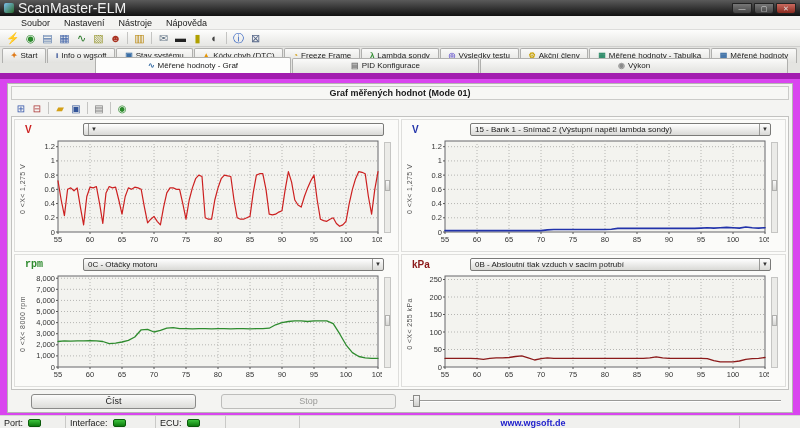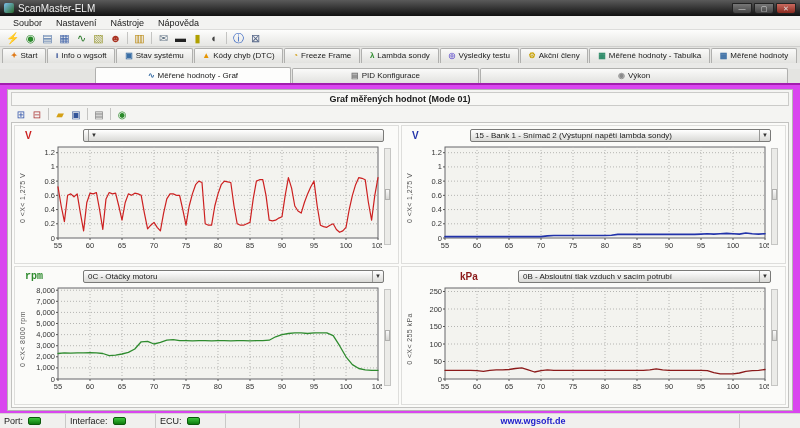--- a/index.html
+++ b/index.html
@@ -5,39 +5,39 @@
   html,body{margin:0;padding:0;background:#666;}
   *{box-sizing:border-box;}
   .app{width:800px;height:428px;position:relative;overflow:hidden;
        font-family:"Liberation Sans",sans-serif;font-size:9px;color:#1a1a1a;
        background:#e9e9e7;display:flex;flex-direction:column;}
   
   .titlebar{height:16px;background:linear-gradient(#5a5a5a,#2e2e2e 60%,#111);
             display:flex;align-items:center;padding:0 4px;color:#f0f0f0;flex:none;}
   .titlebar .app-ico{width:10px;height:10px;border-radius:2px;margin-right:4px;
             background:linear-gradient(135deg,#7ec0ee,#2a6a2a);flex:none;}
-  .titlebar .t-title{font-size:10px;flex:1;}
+  .titlebar .t-title{font-size:14px;flex:1;}
   .winbtn{width:20px;height:11px;margin-left:2px;border-radius:0 0 3px 3px;
           background:linear-gradient(#777,#444);border:1px solid #222;color:#ddd;
           font-size:7px;line-height:9px;text-align:center;flex:none;}
   .winbtn.close{background:linear-gradient(#c9695e,#8a2b20);}
   
   .menubar{height:14px;background:#f3f3f1;border-bottom:1px solid #dddddb;
-           display:flex;align-items:center;padding-left:6px;flex:none;}
+           display:flex;align-items:center;padding-left:14px;flex:none;}
   .menu-item{padding:0 7px;height:14px;line-height:14px;}
   
   .toolbar{height:17px;background:linear-gradient(#fdfdfc,#e6e6e3);
            border-bottom:1px solid #cfcfcd;display:flex;align-items:center;
            padding-left:5px;flex:none;}
   .tb-ico{width:17px;text-align:center;font-size:11px;line-height:15px;cursor:default;}
   .tb-sep{width:1px;height:12px;background:#c4c4c2;margin:0 3px;flex:none;}
   
   .tabs1,.tabs2{display:flex;background:#e4e4e1;flex:none;align-items:flex-end;}
   .tabs1{height:16px;padding:1px 2px 0 2px;}
-  .tabs2{height:16px;padding:0 2px;border-bottom:2px solid #a21caf;margin-top:6px;}
+  .tabs2{height:16px;padding:0 2px;border-bottom:6px solid #a21caf;}
   .tab{flex:1 1 auto;height:15px;line-height:14px;text-align:center;white-space:nowrap;
        overflow:hidden;background:linear-gradient(#fafaf9,#e2e2df);
        border:1px solid #b0b0ae;border-bottom:none;border-radius:2px 2px 0 0;
        margin-right:1px;font-size:8px;padding:0 4px;}
   .tab .tico{font-size:8px;margin-right:3px;font-weight:bold;font-style:normal;}
   .tab.active{background:#fdfdfc;height:16px;line-height:15px;position:relative;z-index:2;}
   .tabs2 .spacer{flex:0 0 93px;}
   .tabs2 .t-a{flex:0 0 196px;} .tabs2 .t-b{flex:0 0 187px;} .tabs2 .t-c{flex:0 0 308px;}
   .tabs2 .filler{flex:1 1 auto;}
   
@@ -394,21 +394,21 @@
                 <polyline points="30.0,69.5 36.4,68.9 42.8,69.1 49.2,68.9 55.6,68.9 62.0,68.6 68.4,68.9 74.8,69.5 81.2,71.7 87.6,71.1 94.0,70.0 100.4,68.4 106.8,65.0 113.2,57.8 119.6,57.3 126.0,60.0 132.4,58.4 138.8,56.2 145.2,55.6 151.6,56.7 158.0,56.7 164.4,56.8 170.8,56.7 177.2,56.7 183.6,56.8 190.0,56.7 196.4,56.7 202.8,56.8 209.2,56.7 215.6,56.7 222.0,56.8 228.4,56.7 234.8,56.7 241.2,56.2 247.6,52.8 254.0,50.6 260.4,49.5 266.8,48.9 273.2,48.9 279.6,49.5 286.0,48.9 292.4,48.9 298.8,48.9 305.2,51.7 311.6,61.7 318.0,72.8 324.4,80.6 330.8,84.5 337.2,85.9 343.6,86.3 350.0,86.3" fill="none" stroke="#2e8b2e" stroke-width="1.3" stroke-linejoin="round" stroke-linecap="round"></polyline>
               </svg>
             <div class="mini-scroll">
                 <span class="thumb"></span>
               </div>
           </div>
         </div>
 
         <div class="chart-panel">
           <div class="chart-header">
-            <span class="unit-label" style="color: rgb(139, 26, 26); margin-left: 48px;">kPa</span>
+            <span class="unit-label" style="color: rgb(139, 26, 26);">kPa</span>
             <span class="pid-select">
               <span class="pid-text">0B - Absloutní tlak vzduch v sacím potrubí</span>
               <span class="arrow">▼</span>
             </span>
           </div>
           <div class="chart-body">
             <div class="ylabel">
                 <span>0 &lt;X&lt; 255 kPa</span>
               </div>
             <svg class="chart-svg" width="354" height="114" viewBox="0 0 354 114">
@@ -464,20 +464,28 @@
                 <polyline points="30.0,86.3 36.4,86.3 42.8,86.3 49.2,86.3 55.6,86.3 62.0,86.6 68.4,87.3 74.8,86.3 81.2,85.9 87.6,85.9 94.0,85.5 100.4,84.5 106.8,83.8 113.2,85.9 119.6,88.0 126.0,86.6 132.4,85.9 138.8,86.3 145.2,86.3 151.6,86.3 158.0,86.3 164.4,86.3 170.8,86.3 177.2,86.3 183.6,86.3 190.0,86.3 196.4,86.3 202.8,86.3 209.2,86.3 215.6,86.3 222.0,86.3 228.4,86.3 234.8,85.9 241.2,84.8 247.6,85.9 254.0,86.3 260.4,86.3 266.8,86.3 273.2,86.3 279.6,86.3 286.0,86.3 292.4,86.6 298.8,88.7 305.2,89.8 311.6,89.8 318.0,89.8 324.4,89.0 330.8,87.3 337.2,86.6 343.6,86.3 350.0,85.5" fill="none" stroke="#8b1a1a" stroke-width="1.3" stroke-linejoin="round" stroke-linecap="round"></polyline>
               </svg>
             <div class="mini-scroll">
                 <span class="thumb"></span>
               </div>
           </div>
         </div>
 
       </div>
 
+      <div class="controls-row">
+        <span class="btn read">Číst</span>
+        <span class="btn stop">Stop</span>
+        <span class="trackbar">
+          <span class="groove"></span>
+          <span class="handle"></span>
+        </span>
+      </div>
     </div>
   </div>
 
   <div class="statusbar">
     <span class="sb-seg s-port">
       <span>Port:</span>
       <span class="led"></span>
     </span>
     <span class="sb-seg s-if">
       <span>Interface:</span>

